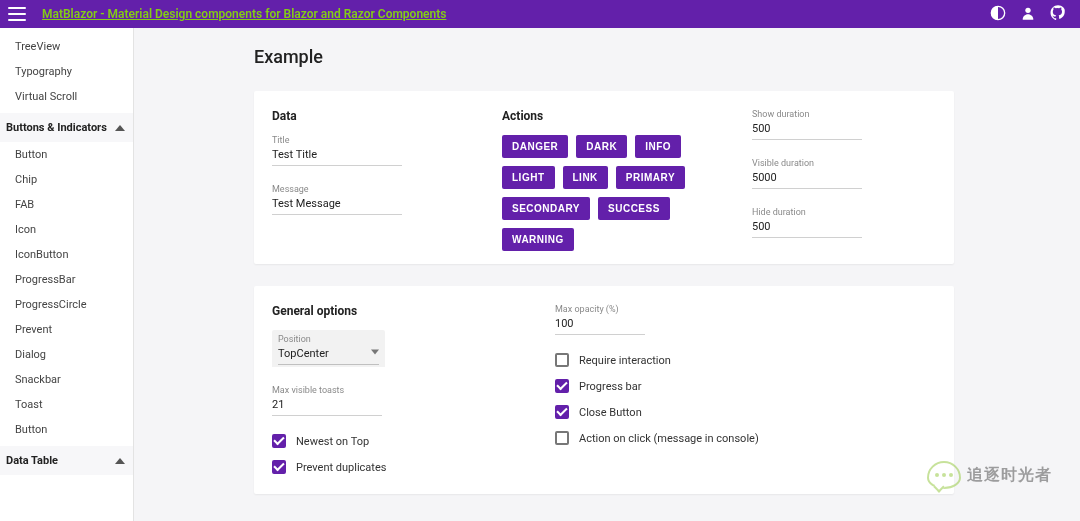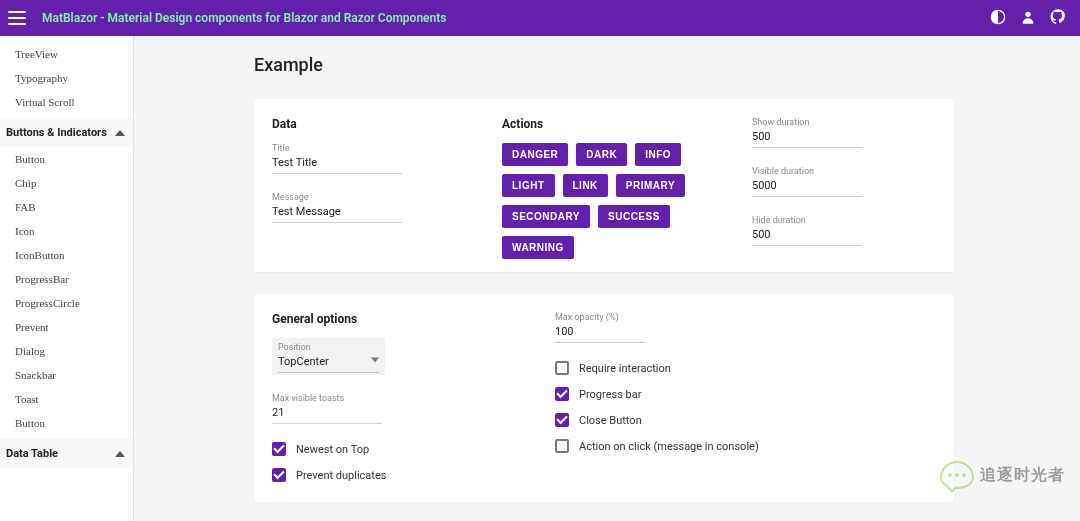--- a/index.html
+++ b/index.html
@@ -10,26 +10,27 @@
     background: #f5f5f7;
     color: #222;
     width: 1080px;
     height: 521px;
     overflow: hidden;
     position: relative;
   }
 
   
   .appbar {
-    height: 36px;
+    height: 28px;
     background: #6320aa;
-    color: #86efac;
+    color: #84cc16;
     display: flex;
     align-items: center;
     padding: 0 8px;
+    text-decoration: underline;
   }
   .appbar .hamburger { width: 18px; height: 14px; display:flex; flex-direction:column; justify-content:space-between; cursor:pointer; margin-right: 16px;}
   .appbar .hamburger span { display:block; height:2px; background:#fff; border-radius:1px;}
   .appbar .title { font-size: 12px; font-weight:600; flex:1;}
   .appbar .icons { display:flex; gap:14px; align-items:center; margin-right:6px;}
   .appbar .icons svg { width:16px; height:16px; fill:#fff; cursor:pointer;}
 
   
   .layout { display:flex; height: calc(100% - 28px); }
   .sidebar {
@@ -38,21 +39,20 @@
     border-right:1px solid #e3e3e3;
     overflow-y:auto;
     font-size: 11px;
     color:#444;
     padding-top:6px;
   }
   .sidebar .nav-item {
     padding: 6px 10px 6px 15px;
     cursor:pointer;
     white-space:nowrap;
-    font-family:Liberation Serif, serif;
   }
   .sidebar .nav-cat {
     padding: 8px 8px 8px 6px;
     font-weight:700;
     font-size:11px;
     color:#222;
     display:flex;
     justify-content:space-between;
     align-items:center;
     cursor:pointer;
@@ -132,21 +132,21 @@
   .chk.checked .box::after {
     content:"";
     width:4px; height:8px;
     border:solid #fff; border-width:0 2px 2px 0;
     transform: rotate(45deg) translate(-1px,-1px);
   }
 
   
   .watermark {
     position:absolute;
-    right: 15px;
+    right: 28px;
     bottom: 32px;
     display:flex;
     align-items:center;
     gap:6px;
     opacity:.55;
     pointer-events:none;
   }
   .watermark .bubble{
     width:34px; height:28px;
     border:2px solid #9acb4a;

